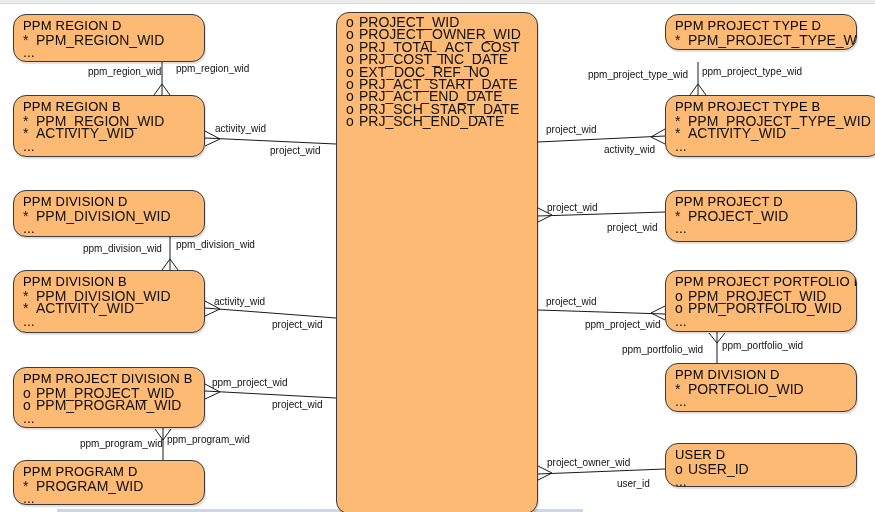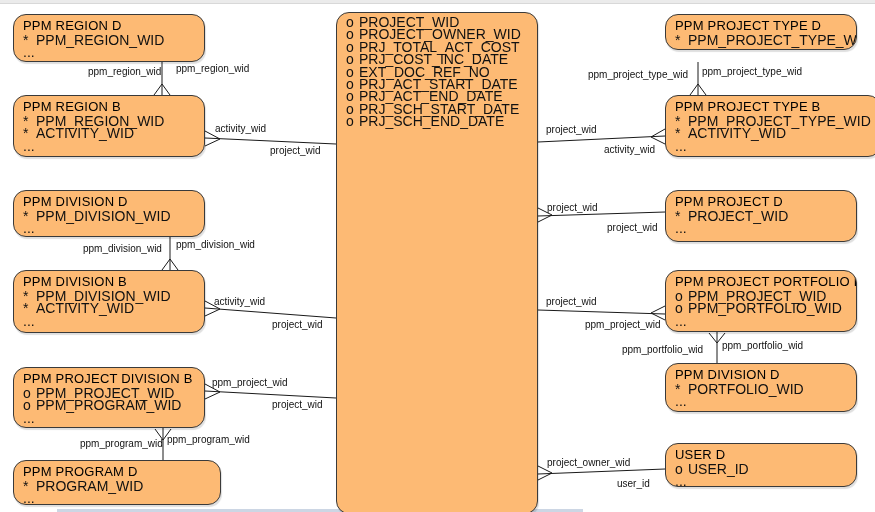--- a/index.html
+++ b/index.html
@@ -110,21 +110,21 @@
 
   <div class="entity" style="left:13px;top:367px;width:192px;height:61px">
     <div class="etitle">PPM PROJECT DIVISION B</div>
     <div>
         <div class="efield"><span class="emark">o</span><span>PPM_PROJECT_WID</span></div>
         <div class="efield"><span class="emark">o</span><span>PPM_PROGRAM_WID</span></div>
       </div>
     <div class="eellipsis">...</div>
   </div>
 
-  <div class="entity" style="left:13px;top:460px;width:208px;height:45px">
+  <div class="entity" style="left:13px;top:460px;width:192px;height:45px">
     <div class="etitle">PPM PROGRAM D</div>
     <div>
         <div class="efield"><span class="emark">*</span><span>PROGRAM_WID</span></div>
       </div>
     <div class="eellipsis">...</div>
   </div>
 
   <div class="entity" style="left:336px;top:12px;width:202px;height:502px">
     <div>
         <div class="efield"><span class="emark">o</span><span>PROJECT_WID</span></div>

